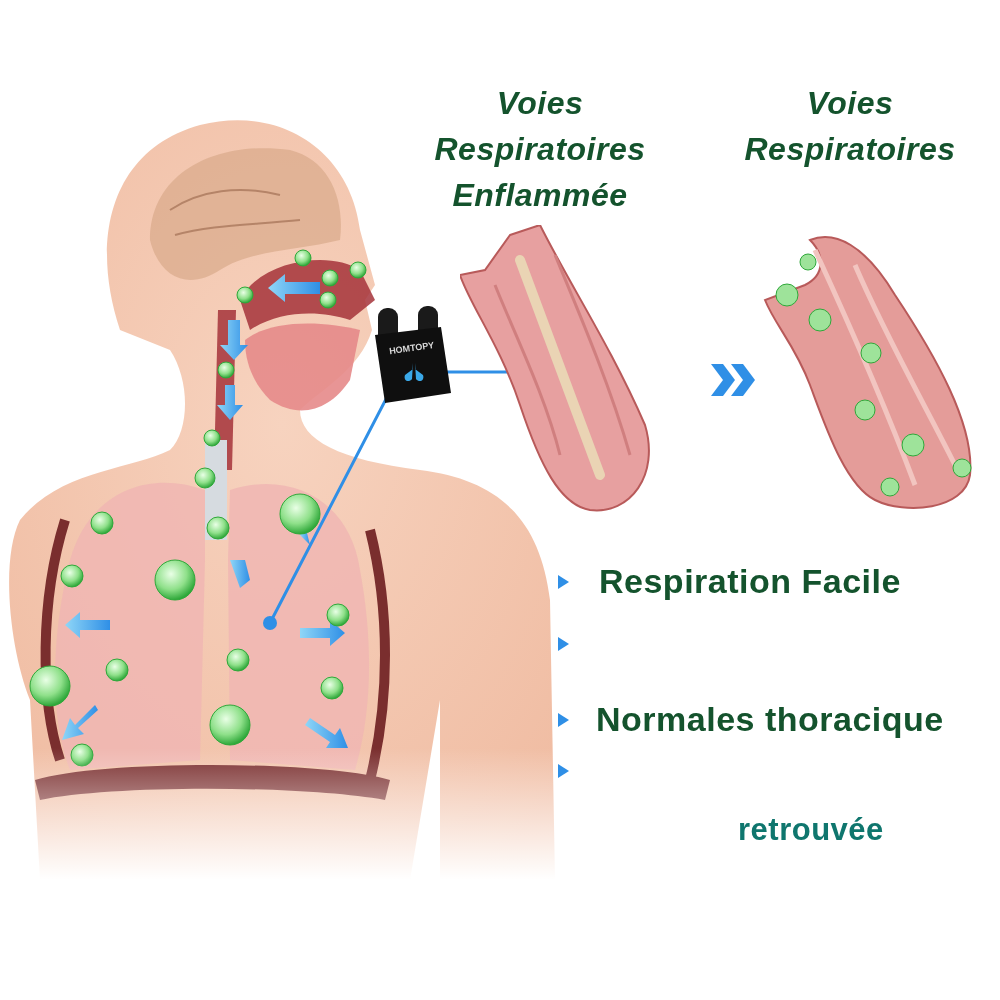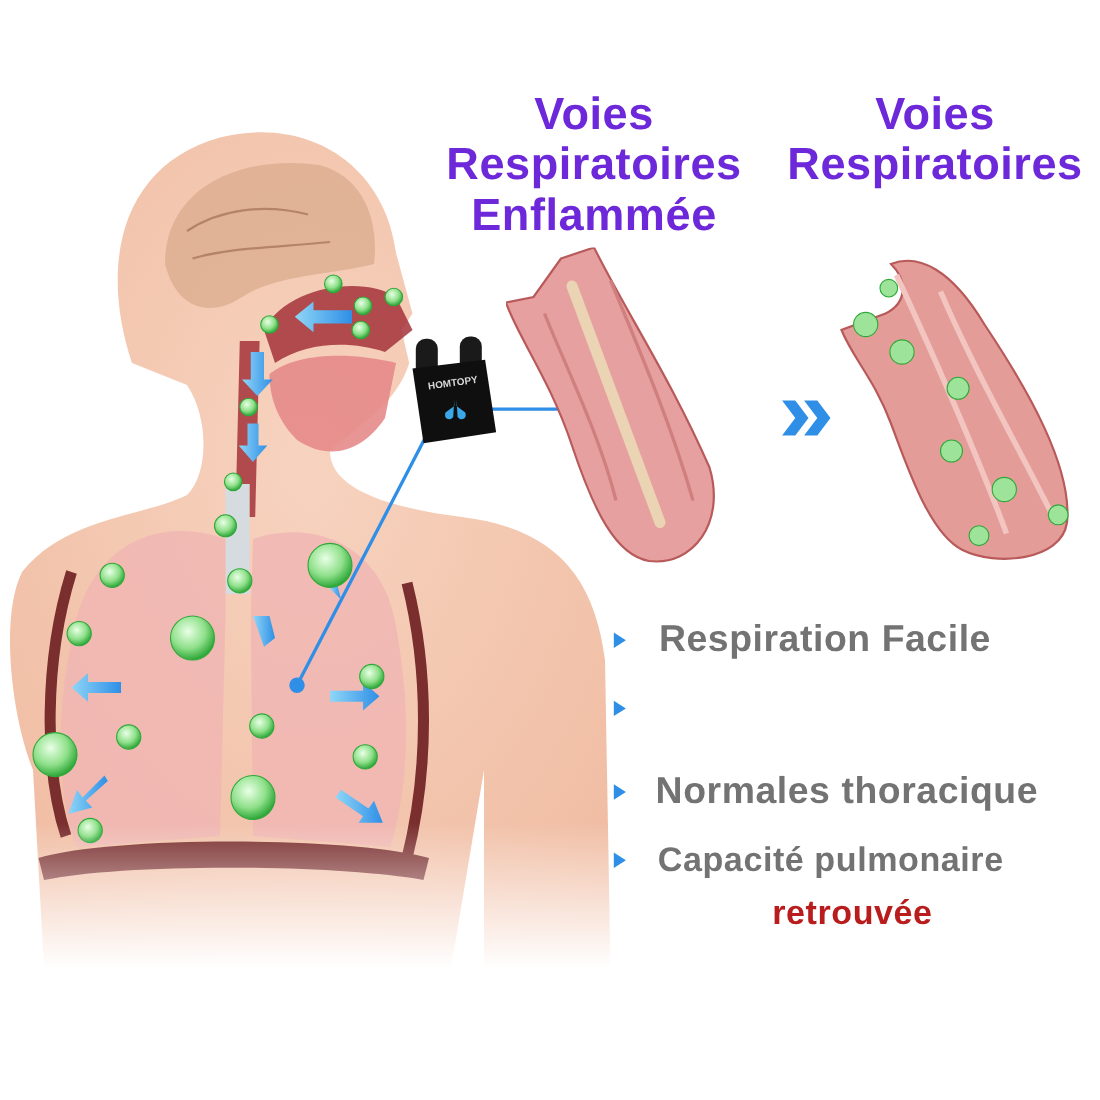--- a/index.html
+++ b/index.html
@@ -1,21 +1,21 @@
 <!DOCTYPE html>
 <html><head>
 <meta charset="utf-8">
 <style>
   html, body { margin:0; padding:0; background:#ffffff; }
   body { width:1000px; height:1000px; position:relative; overflow:hidden; font-family:"Liberation Sans", sans-serif; }
-  .heading { position:absolute; color:#6d28d9; font-weight:bold; font-size:41px; line-height:46px; text-align:center; letter-spacing:0.5px; }
+  .heading { position:absolute; color:#14532d; font-weight:bold; font-size:32px; line-height:46px; text-align:center; letter-spacing:0.5px;font-style:italic; }
   .heading div { white-space:nowrap; }
-  .benefit { position:absolute; display:flex; align-items:center; color:#737373; font-weight:bold; font-size:34px; white-space:nowrap; letter-spacing:0.5px; }
+  .benefit { position:absolute; display:flex; align-items:center; color:#14532d; font-weight:bold; font-size:34px; white-space:nowrap; letter-spacing:0.5px; }
   .bullet { width:0; height:0; border-top:7px solid transparent; border-bottom:7px solid transparent; border-left:11px solid #2f8fe6; margin-right:30px; }
-  .sub { position:absolute; color:#b91c1c; font-weight:bold; font-size:31px; white-space:nowrap; letter-spacing:0.5px; }
+  .sub { position:absolute; color:#0f766e; font-weight:bold; font-size:31px; white-space:nowrap; letter-spacing:0.5px;margin-left:36px; }
   svg { position:absolute; }
 </style>
 </head>
 <body>
 
 <svg width="560" height="880" viewBox="0 0 560 880" style="left:0;top:0;">
   <defs>
     <radialGradient id="skin" cx="50%" cy="40%" r="70%">
       <stop offset="0%" stop-color="#f7d3bf"></stop>
       <stop offset="100%" stop-color="#f0bca2"></stop>
@@ -145,15 +145,14 @@
 </div>
 <div class="benefit" style="left:558px;top:637px;">
   <span class="bullet" style="margin-right:36px;"></span>
 </div>
 <div class="benefit" style="left:558px;top:700px;">
   <span class="bullet" style="margin-right:27px;"></span>
   <span>Normales thoracique</span>
 </div>
 <div class="benefit" style="left:558px;top:764px;font-size:31px;">
   <span class="bullet" style="margin-right:29px;"></span>
-  <span>Capacité pulmonaire</span>
 </div>
 <div class="sub" style="left:702px;top:812px;">retrouvée</div>
 
 </body></html>

